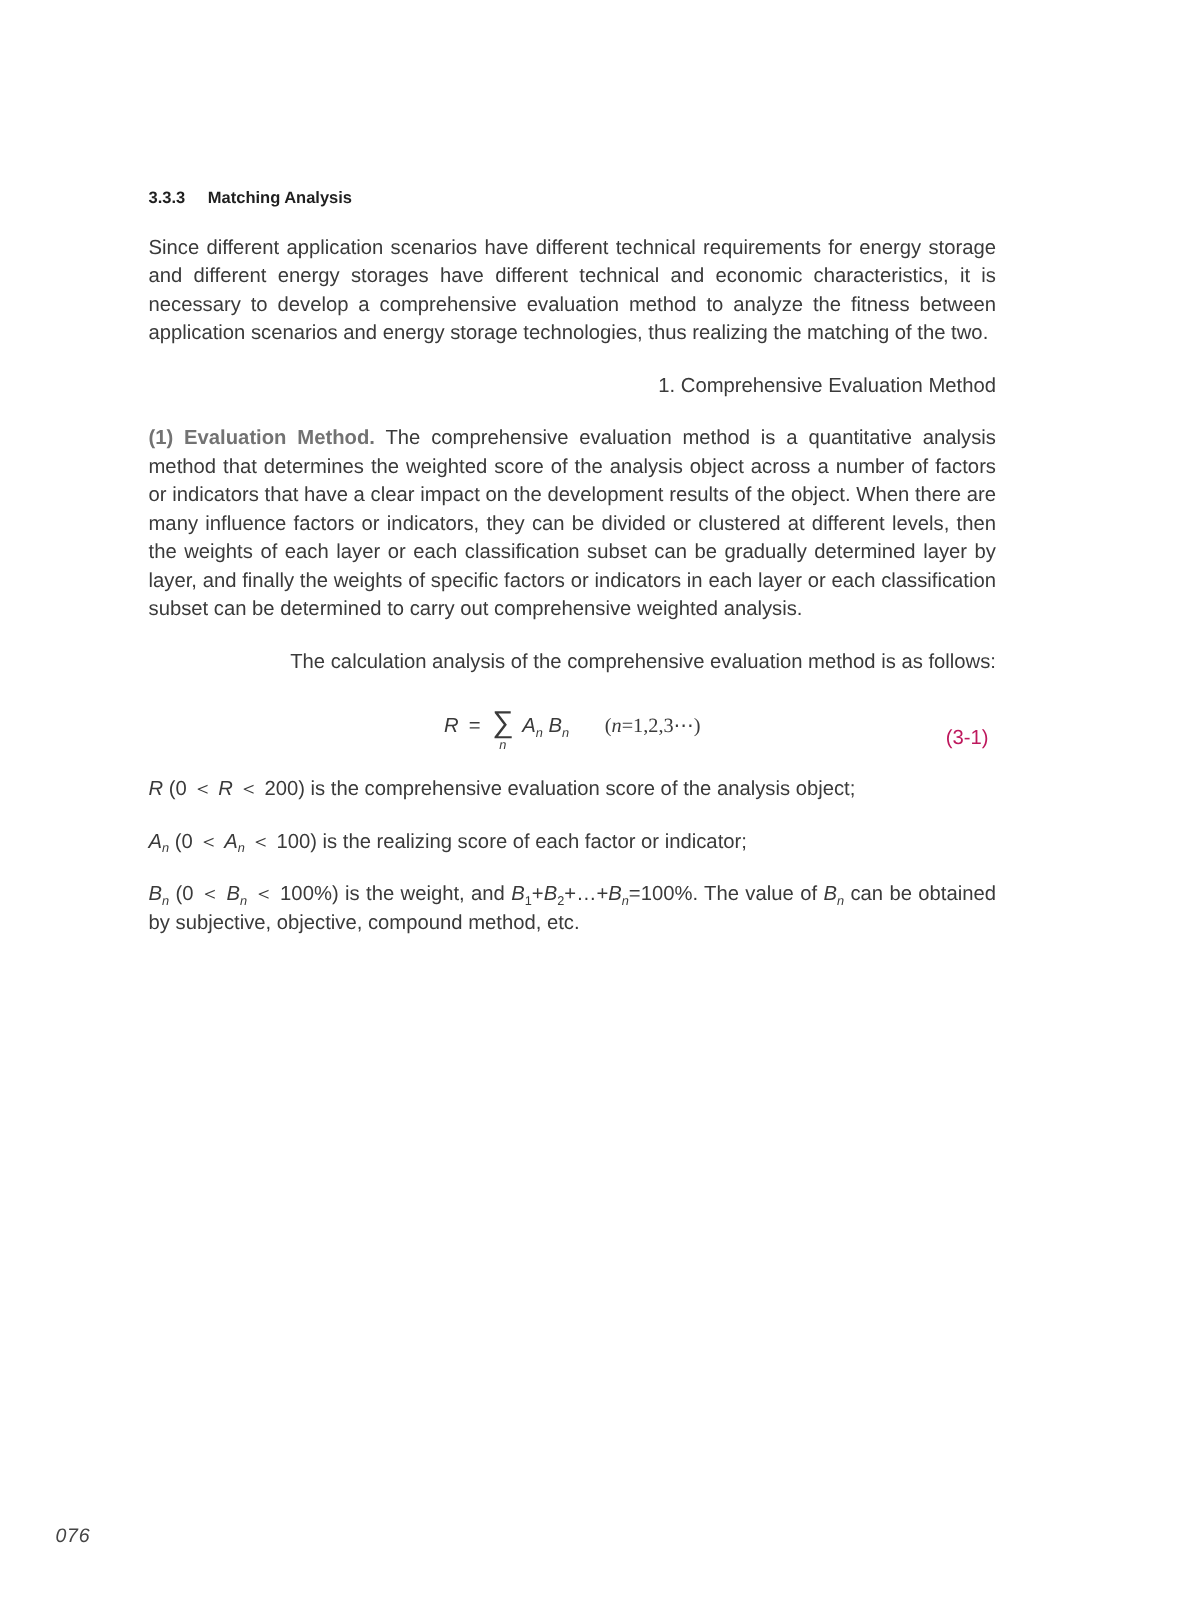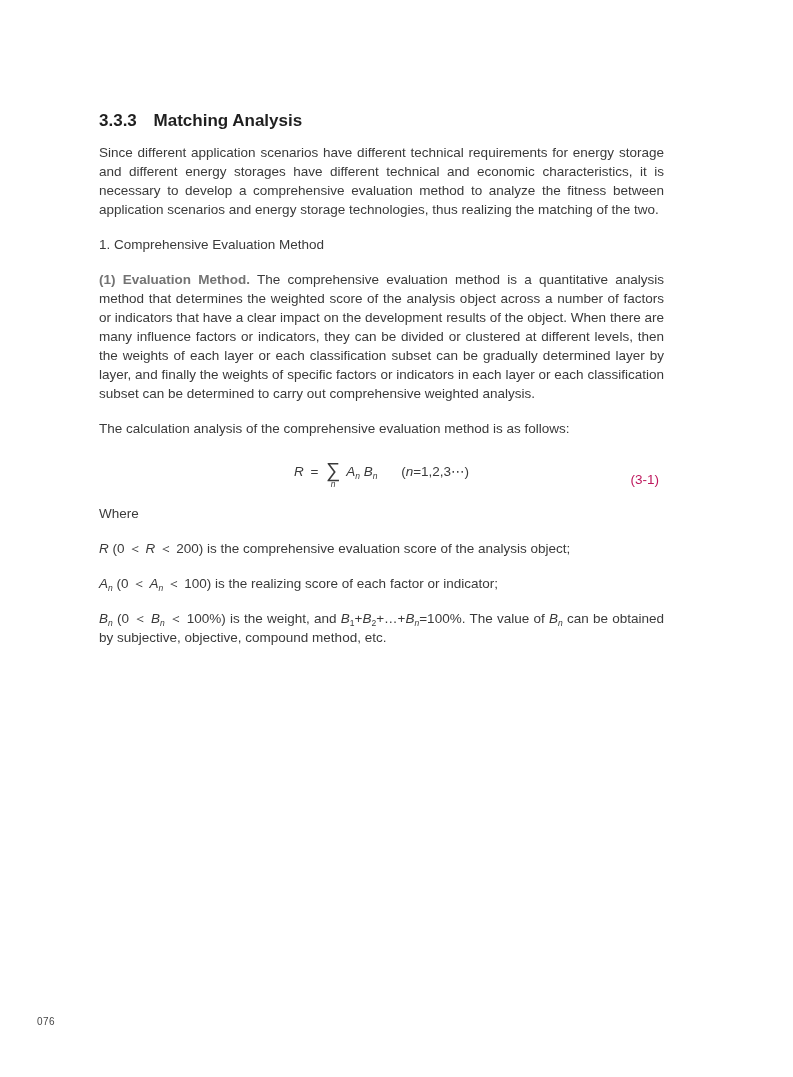--- a/index.html
+++ b/index.html
@@ -13,34 +13,35 @@
     color: #3a3a3a;
     overflow: hidden;
   }
   .content {
     position: absolute;
     left: 99px;
     top: 113px;
     width: 565px;
   }
   .section-heading {
-    font-size: 17px;
+    font-size: 11px;
     font-weight: 700;
     color: #1f1f1f;
     line-height: 15px;
     margin-bottom: 15px;
+    margin-top: 12px;
   }
   .section-heading .sec-num { margin-right: 12px; }
   p.body-text {
     font-size: 13.5px;
     line-height: 19px;
     text-align: justify;
     margin-bottom: 16px;
   }
-  p.no-justify { text-align: left; }
+  p.no-justify { text-align: right; }
   .it { font-style: italic; }
   .bd { font-weight: 700; color: #737373; }
   sub {
     font-size: 8.5px;
     vertical-align: baseline;
     position: relative;
     top: 3px;
     line-height: 0;
   }
   .formula-row {
@@ -54,35 +55,36 @@
   .formula { display: inline-block; padding-top: 6px; }
   .rel { margin: 0 2px 0 3px; }
   .sum {
     display: inline-block;
     text-align: center;
     vertical-align: -11px;
     margin: 0 2px;
   }
   .sigma { display: block; font-size: 20px; line-height: 20px; }
   .sigma-sub { display: block; font-size: 8.5px; line-height: 8px; }
-  .cond { margin-left: 20px; }
+  .cond { margin-left: 20px; font-family: Liberation Serif, serif; }
   .eq-number {
     position: absolute;
     right: 5px;
     top: 16px;
     font-size: 13.5px;
     color: #be185d;
   }
   .page-number {
     position: absolute;
     left: 37px;
     top: 1016px;
-    font-size: 10px;
+    font-size: 13px;
     letter-spacing: 0.5px;
     color: #454545;
+    font-style: italic;
   }
 </style>
 </head>
 <body>
 
 <div class="page">
   <div class="content">
 
     <h3 class="section-heading">
       <span class="sec-num">3.3.3</span>
@@ -105,21 +107,20 @@
           <span class="sigma">∑</span>
           <span class="sigma-sub it">n</span>
         </span>
         <span><span class="it">A</span><sub class="it">n</sub></span>
         <span><span class="it">B</span><sub class="it">n</sub></span>
         <span class="cond"><span>(</span><span class="it">n</span><span>=1,2,3⋯)</span></span>
       </span>
       <span class="eq-number">(3-1)</span>
     </div>
 
-    <p class="body-text no-justify">Where</p>
 
     <p class="body-text"><span class="it">R</span><span> (0 ＜ </span><span class="it">R</span><span> ＜ 200) is the comprehensive evaluation score of the analysis object;</span></p>
 
     <p class="body-text"><span class="it">A</span><sub class="it">n</sub><span> (0 ＜ </span><span class="it">A</span><sub class="it">n</sub><span> ＜ 100) is the realizing score of each factor or indicator;</span></p>
 
     <p class="body-text"><span class="it">B</span><sub class="it">n</sub><span> (0 ＜ </span><span class="it">B</span><sub class="it">n</sub><span> ＜ 100%) is the weight, and </span><span class="it">B</span><sub>1</sub><span>+</span><span class="it">B</span><sub>2</sub><span>+…+</span><span class="it">B</span><sub class="it">n</sub><span>=100%. The value of </span><span class="it">B</span><sub class="it">n</sub><span> can be obtained by subjective, objective, compound method, etc.</span></p>
 
   </div>
 
   <div class="page-number">076</div>

